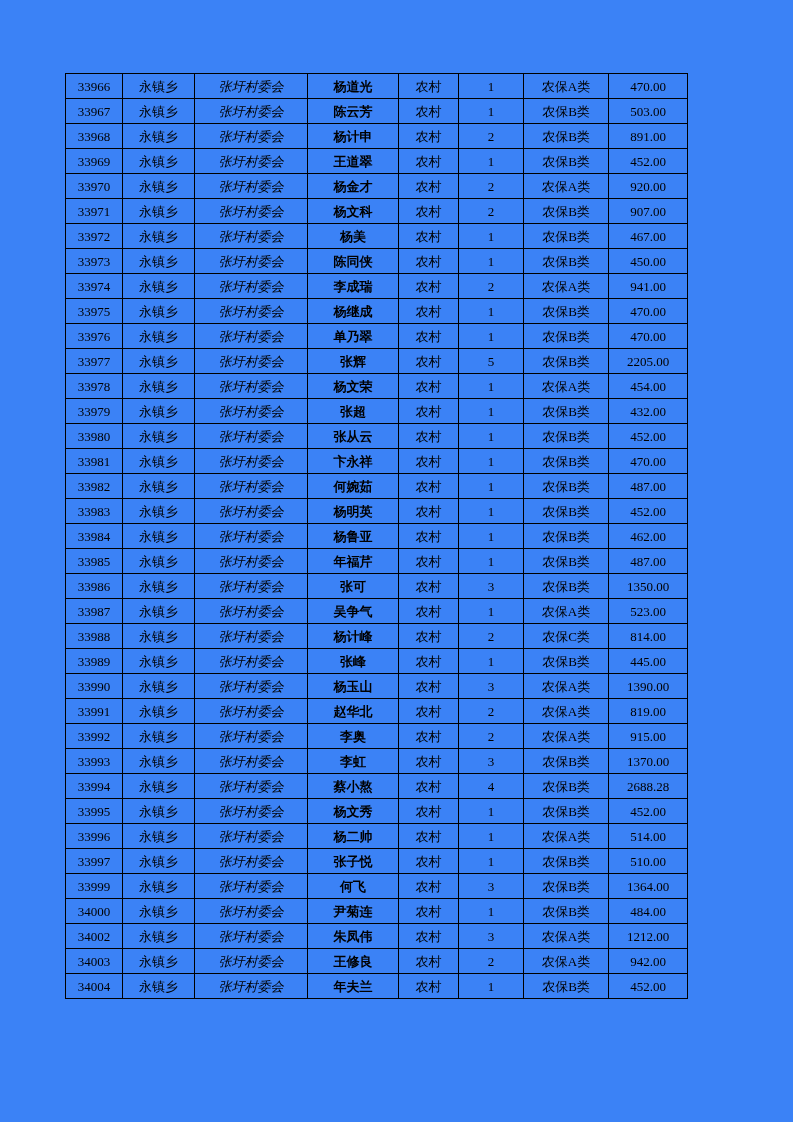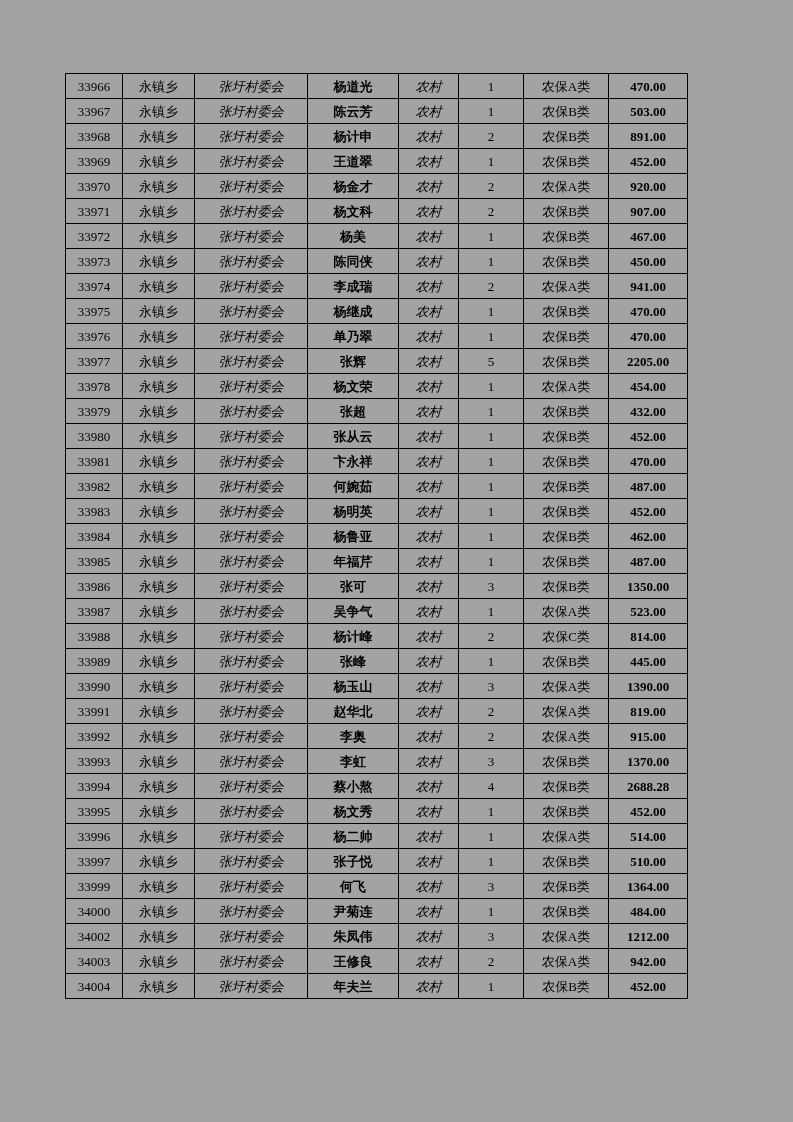--- a/index.html
+++ b/index.html
@@ -4,21 +4,21 @@
 <style>
   html, body {
     margin: 0;
     padding: 0;
     background: #ffffff;
   }
   .page {
     position: relative;
     width: 793px;
     height: 1122px;
-    background: #a3a3a3;
+    background: #3b82f6;
     overflow: hidden;
     font-family: "Liberation Serif", "DejaVu Serif", serif;
     color: #000000;
   }
   table.records {
     position: absolute;
     left: 65px;
     top: 73px;
     border-collapse: collapse;
     table-layout: fixed;
@@ -31,24 +31,24 @@
     padding: 0;
     text-align: center;
     vertical-align: middle;
     white-space: nowrap;
     overflow: hidden;
   }
   td.col-serial        { width: 56px; }
   td.col-township      { width: 71px; }
   td.col-village       { width: 112px; font-style: italic; }
   td.col-name          { width: 90px; font-weight: bold; }
-  td.col-residence     { width: 59px; font-style: italic; }
+  td.col-residence     { width: 59px; }
   td.col-count         { width: 64px; }
   td.col-category      { width: 84px; }
-  td.col-amount        { width: 78px; text-align: right; padding-right: 12px; font-weight: bold; }
+  td.col-amount        { width: 78px; text-align: right; padding-right: 12px; }
 </style>
 </head>
 <body>
 
 <div class="page">
   <table class="records">
     <tbody id="records-body">
         <tr>
           <td class="col-serial">33966</td>
           <td class="col-township">永镇乡</td>

